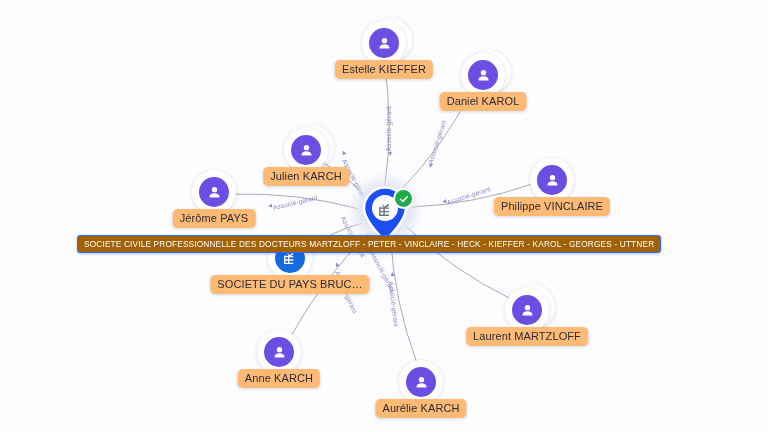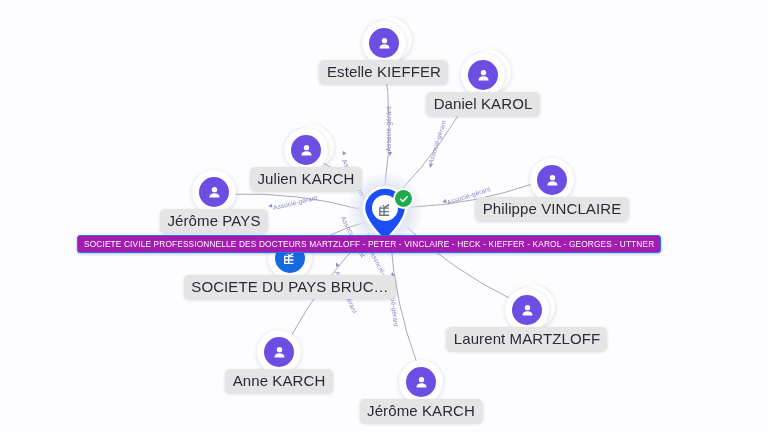--- a/index.html
+++ b/index.html
@@ -81,24 +81,24 @@
     display: flex;
     align-items: center;
     justify-content: center;
     z-index: 3;
   }
   .node-label {
     position: absolute;
     top: 17px;
     left: 50%;
     transform: translateX(-50%);
-    background: #e5e5e5;
+    background: #fdba74;
     border-radius: 5px;
     padding: 3px 7px 4px 7px;
-    font-size: 15px;
+    font-size: 11px;
     color: #2b2b38;
     white-space: nowrap;
     box-shadow: 0 1px 3px rgba(40,40,90,0.18);
     z-index: 5;
     letter-spacing: 0.1px;
   }
   
   .center-node {
     position: absolute;
     width: 0; height: 0;
@@ -137,21 +137,21 @@
     justify-content: center;
     z-index: 6;
   }
   
   .title-bar {
     position: absolute;
     left: 77px;
     top: 235px;
     height: 16px;
     line-height: 16px;
-    background: #a21caf;
+    background: #a16207;
     border: 1px solid #2f6cff;
     border-radius: 3px;
     color: #ffffff;
     font-size: 8.3px;
     letter-spacing: 0.15px;
     padding: 0 6px;
     white-space: nowrap;
     z-index: 20;
     box-shadow: 0 1px 3px rgba(30,50,160,0.3);
     display: flex;
@@ -247,21 +247,21 @@
         <div class="node-label">Laurent MARTZLOFF</div>
       </div>
       <div class="node" style="left: 421px; top: 382px;">
         <div class="halo"></div>
         <div class="avatar">
           <svg viewBox="0 0 24 24" width="17" height="17" fill="#ffffff">
             <circle cx="12" cy="8" r="3.8"></circle>
             <path d="M12 13.2c-4.1 0-7 2.3-7 4.6V19h14v-1.2c0-2.3-2.9-4.6-7-4.6z"></path>
           </svg>
         </div>
-        <div class="node-label">Jérôme KARCH</div>
+        <div class="node-label">Aurélie KARCH</div>
       </div>
       <div class="node" style="left: 279px; top: 352px;">
         <div class="halo"></div>
         <div class="avatar">
           <svg viewBox="0 0 24 24" width="17" height="17" fill="#ffffff">
             <circle cx="12" cy="8" r="3.8"></circle>
             <path d="M12 13.2c-4.1 0-7 2.3-7 4.6V19h14v-1.2c0-2.3-2.9-4.6-7-4.6z"></path>
           </svg>
         </div>
         <div class="node-label">Anne KARCH</div>

